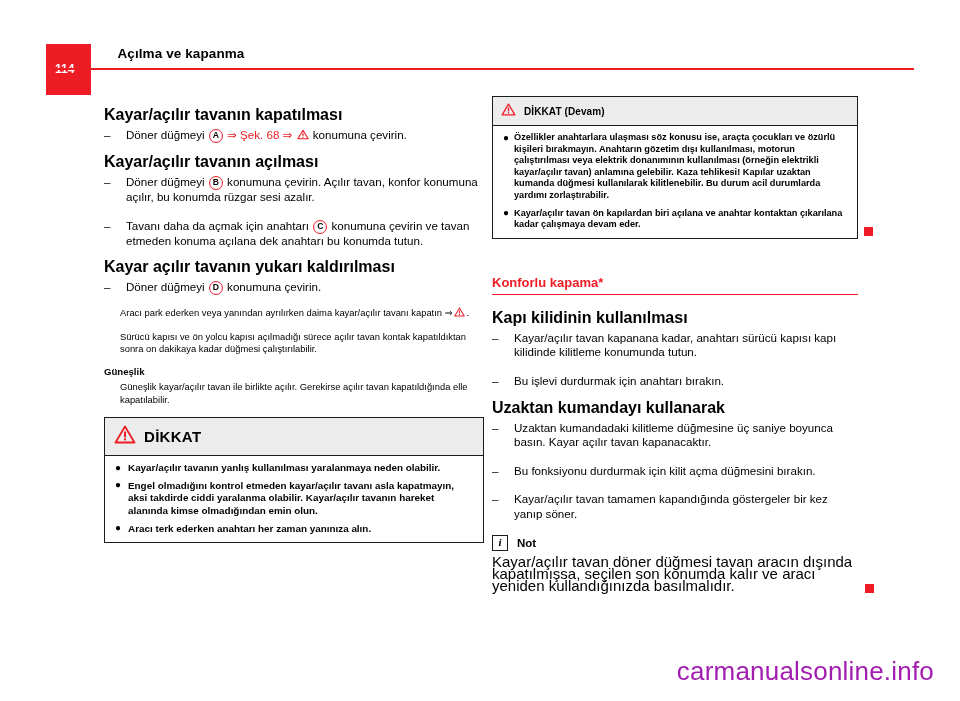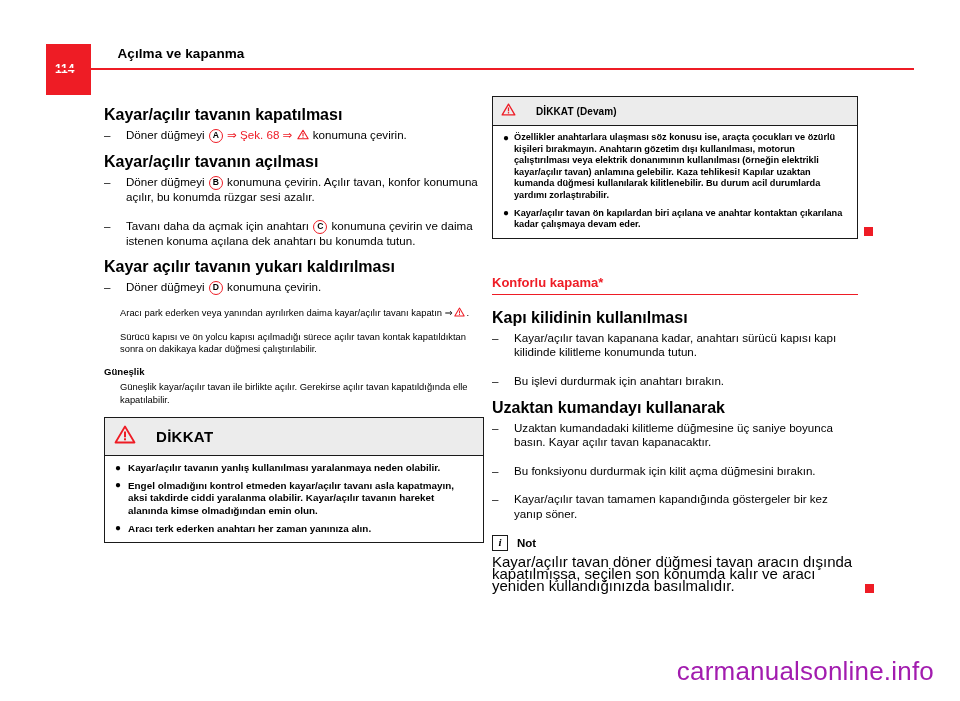--- a/index.html
+++ b/index.html
@@ -152,21 +152,21 @@
     border: 1.2px solid #1a1a1a;
     position: relative;
     background: #ffffff;
   }
   .warnbox-head {
     background: #ececec;
     border-bottom: 1.2px solid #1a1a1a;
     padding: 5px 8px 5px 8px;
     display: flex;
     align-items: center;
-    gap: 20px;
+    gap: 8px;
   }
   .warnbox-head.big { padding: 7px 9px; }
   .warnbox-title {
     font-weight: bold;
     font-size: 15px;
     letter-spacing: 0.3px;
   }
   .warnbox-title.small {
     font-size: 10px;
     letter-spacing: 0.1px;
@@ -282,21 +282,21 @@
       <span class="dash">–</span>
       <span>Döner düğmeyi</span>
       <span class="circled">B</span>
       <span>konumuna çevirin. Açılır tavan, konfor konumuna açılır, bu konumda rüzgar sesi azalır.</span>
     </div>
 
     <div class="dash-item" style="margin-top:14px;">
       <span class="dash">–</span>
       <span>Tavanı daha da açmak için anahtarı</span>
       <span class="circled">C</span>
-      <span>konumuna çevirin ve daima istenen konuma açılana dek anahtarı bu konumda tutun.</span>
+      <span>konumuna çevirin ve tavan etmeden konuma açılana dek anahtarı bu konumda tutun.</span>
     </div>
 
     <h3 class="sub gap-before">Kayar açılır tavanın yukarı kaldırılması</h3>
 
     <div class="dash-item">
       <span class="dash">–</span>
       <span>Döner düğmeyi</span>
       <span class="circled">D</span>
       <span>konumuna çevirin.</span>
     </div>

